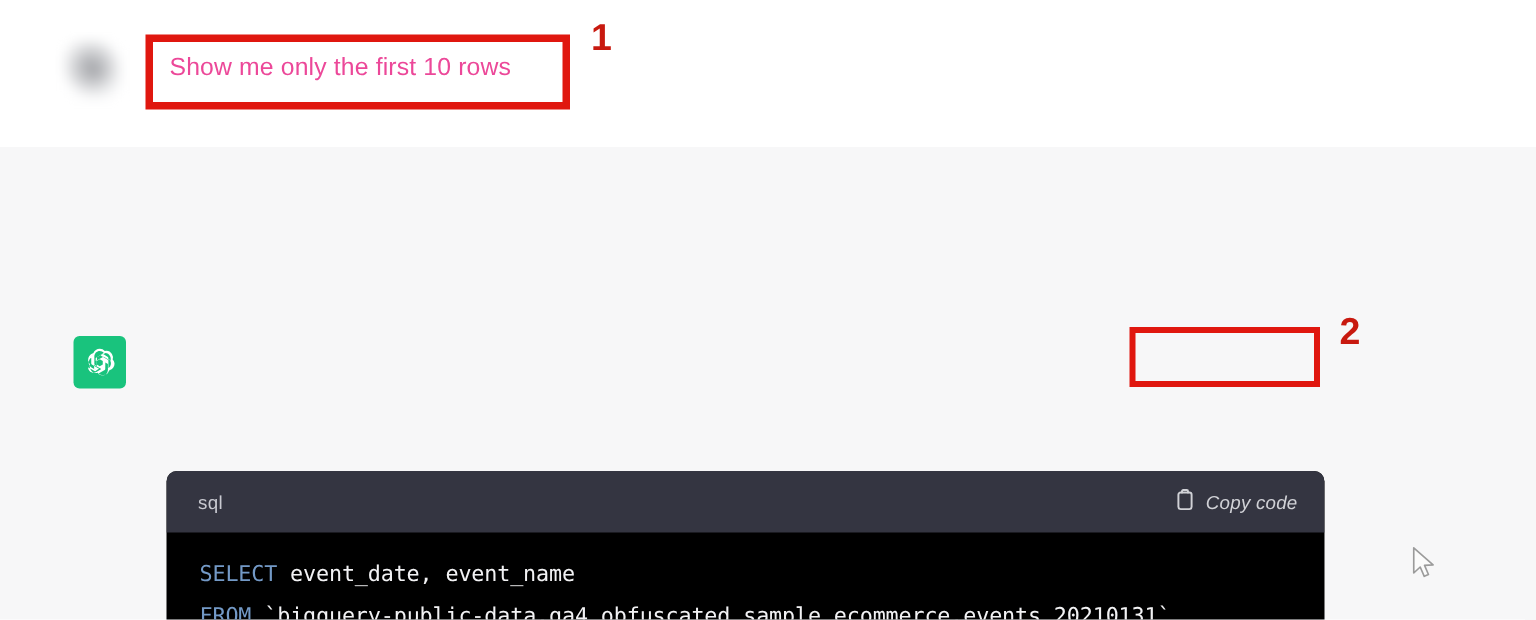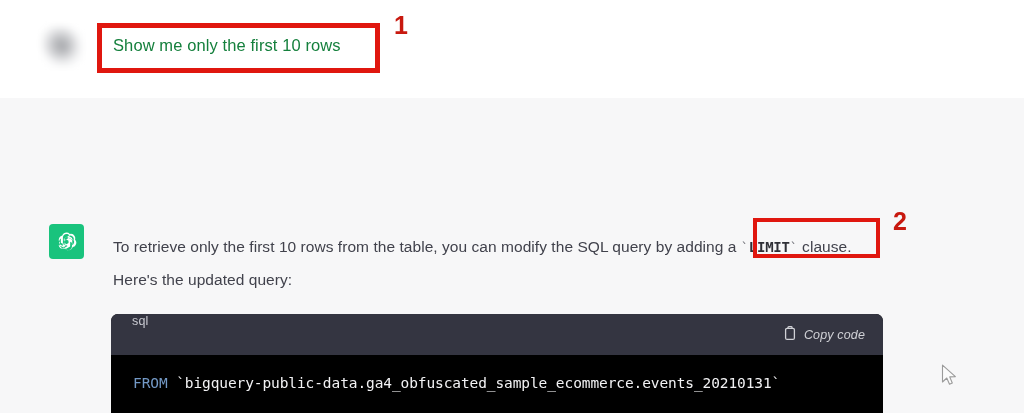--- a/index.html
+++ b/index.html
@@ -63,21 +63,21 @@
   }
   .avatar-assistant svg { display: block; }
 
   
   .user-text {
     position: absolute;
     left: 113px;
     top: 33px;
     font-size: 16.5px;
     line-height: 24px;
-    color: #15803d;
+    color: #ec4899;
     white-space: nowrap;
     letter-spacing: 0.1px;
   }
 
   
   .assistant-text {
     position: absolute;
     left: 113px;
     top: 133px;
     width: 770px;
@@ -108,21 +108,21 @@
     height: 167px;
     border-radius: 7px;
     overflow: hidden;
     background: #000000;
   }
   .code-header {
     position: relative;
     height: 41px;
     background: #343541;
     display: flex;
-    align-items: flex-start;
+    align-items: center;
   }
   .code-lang {
     margin-left: 21px;
     font-size: 12.5px;
     color: #c9cad1;
     letter-spacing: 0.2px;
   }
   .copy-btn {
     position: absolute;
     right: 12px;
@@ -208,44 +208,42 @@
 </div>
 
 <div class="turn turn-assistant">
 
   <div class="avatar avatar-assistant">
     <svg width="23" height="23" viewBox="0 0 24 24" aria-hidden="true">
       <path d="M12 2.6c-2.0 0-3.75 1.25-4.4 3.05a4.6 4.6 0 0 0-3.0 2.25 4.65 4.65 0 0 0 .57 5.45 4.65 4.65 0 0 0 .5 3.8 4.65 4.65 0 0 0 5.0 2.2A4.6 4.6 0 0 0 14.1 21a4.65 4.65 0 0 0 4.43-3.2 4.6 4.6 0 0 0 3.03-2.25 4.65 4.65 0 0 0-.58-5.45 4.65 4.65 0 0 0-.5-3.8A4.65 4.65 0 0 0 15.5 4.1 4.6 4.6 0 0 0 12 2.6Zm0 1.55c1.15 0 2.2.52 2.9 1.4l-.17.1-4.3 2.48a.78.78 0 0 0-.39.68v5.85l-1.8-1.05V8.0c0-2.12 1.68-3.85 3.76-3.85Zm3.98 1.5c1.3.08 2.5.83 3.13 1.99.57 1.0.7 2.17.37 3.24l-.16-.1-4.3-2.49a.78.78 0 0 0-.78 0l-5.05 2.92V8.99l3.5-2.02c.4-.24.85-.38 1.3-.32Zm-9.9 2.3v5.0c0 .28.15.54.39.68l5.05 2.92-1.81 1.05-3.5-2.02a3.86 3.86 0 0 1-1.41-5.26 3.84 3.84 0 0 1 1.28-1.37Zm11.8 1.5a3.86 3.86 0 0 1 1.42 5.27c-.3.52-.74.95-1.27 1.25v-5.0a.78.78 0 0 0-.4-.68l-5.04-2.92 1.8-1.05 3.5 2.13ZM12 9.9l2.1 1.21v2.43L12 14.75l-2.1-1.21v-2.43L12 9.9Zm3.88 2.34 1.8 1.05v4.03a3.86 3.86 0 0 1-5.16 3.63 3.84 3.84 0 0 1-1.56-1.02l.17-.1 4.3-2.48a.78.78 0 0 0 .4-.68l.05-4.43Zm-7.8 1.62 5.05 2.92-3.5 2.02a3.86 3.86 0 0 1-5.26-1.41 3.84 3.84 0 0 1-.45-1.88l.16.1 4.3 2.48a.78.78 0 0 0 .78 0l.72-.42-1.8-1.05v-2.76Z" fill="#ffffff"></path>
     </svg>
   </div>
 
-  <div class="assistant-text">
-    <span>To retrieve only the first 10 rows from the table, you can modify the SQL query by adding a</span>
-    <span class="tick">`</span><span class="inline-code">LIMIT</span><span class="tick">`</span>
-    <span>clause. Here's the updated query:</span>
-  </div>
 
   <div class="code-block">
 
     <div class="code-header">
       <span class="code-lang">sql</span>
 
       <button class="copy-btn">
         <span class="clipboard-icon">
           <svg width="14" height="15" viewBox="0 0 14 15" aria-hidden="true">
             <rect x="2.6" y="2.3" width="8.8" height="11.1" rx="1.5" fill="none" stroke="#d0d1d6" stroke-width="1.3"></rect>
             <path d="M5.0 2.3V1.5c0-.45.35-.8.8-.8h2.4c.45 0 .8.35.8.8v.8" fill="none" stroke="#d0d1d6" stroke-width="1.3" stroke-linecap="round"></path>
           </svg>
         </span>
         <span class="copy-label">Copy code</span>
       </button>
     </div>
 
     <div class="code-body">
       <div>
+        <span class="kw">SELECT</span><span class="str"> event_date, event_name</span>
+      </div>
+      <div>
         <span class="kw">FROM</span><span class="str"> `bigquery-public-data.ga4_obfuscated_sample_ecommerce.events_20210131`</span>
       </div>
 
     </div>
 
   </div>
 </div>
 
 <div class="annot-box annot-box-1"></div>
 <div class="annot-num annot-num-1">1</div>

